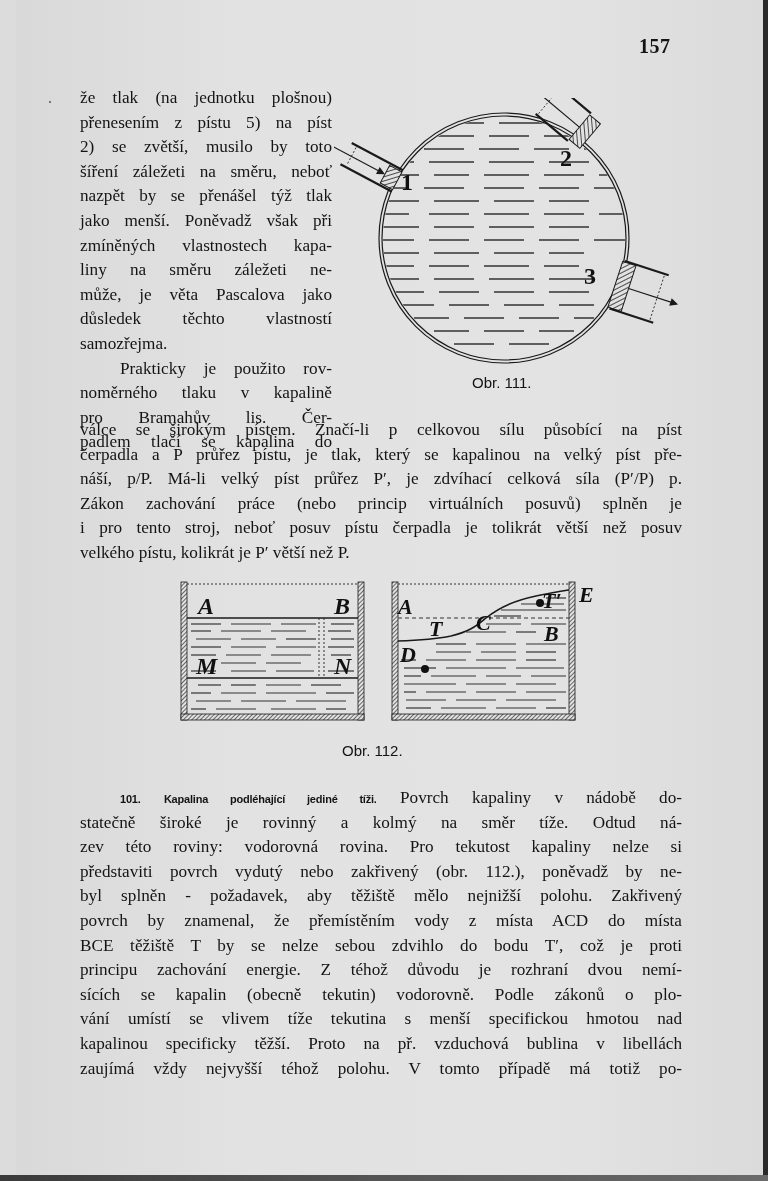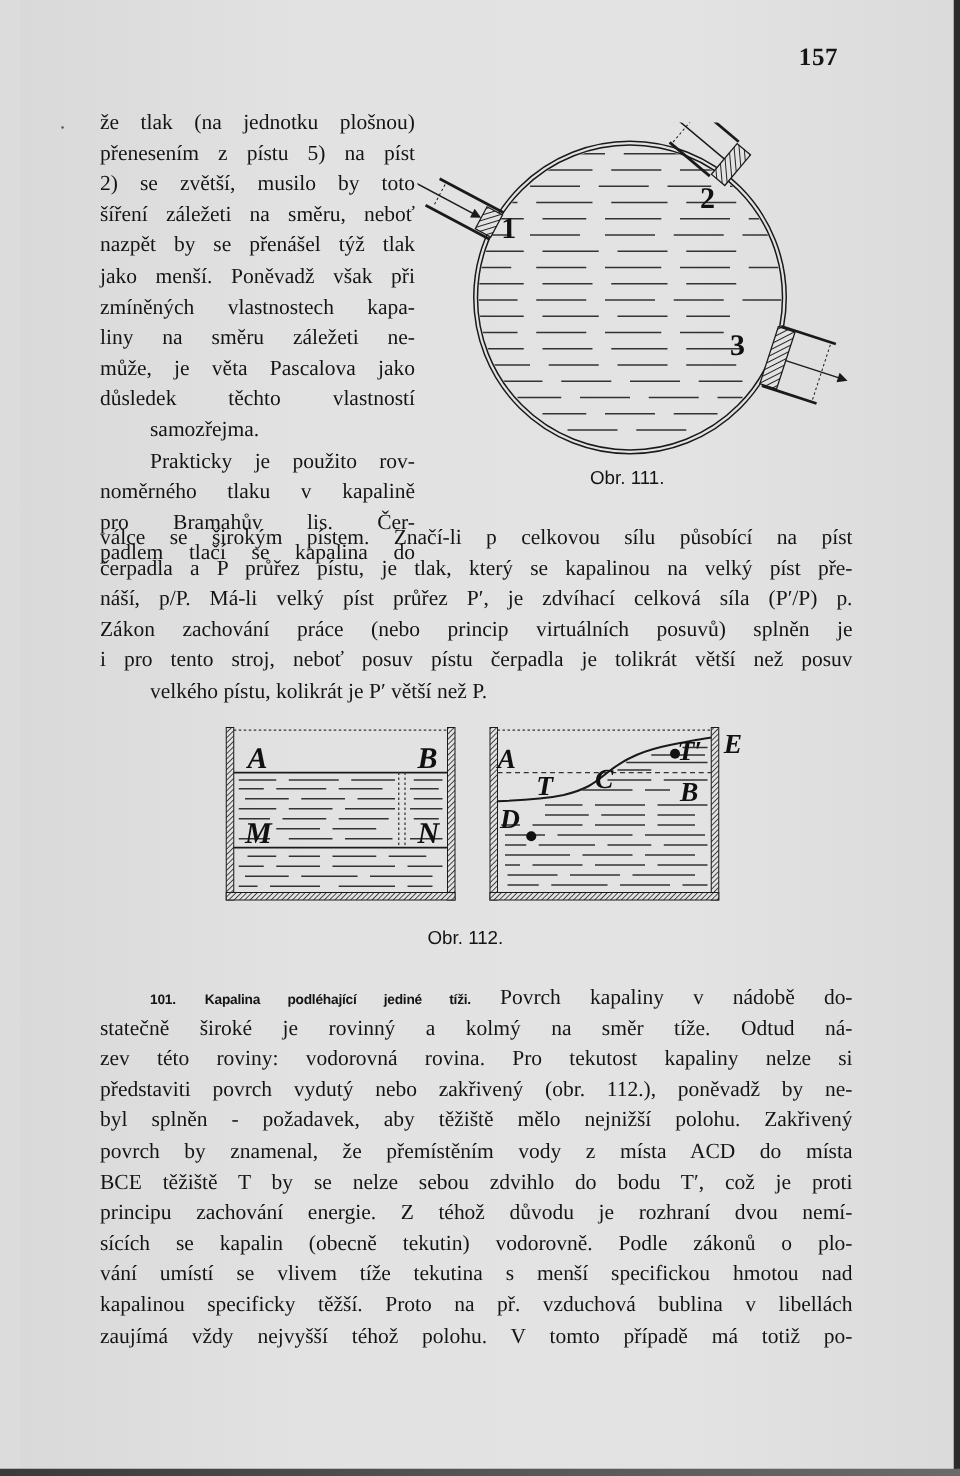--- a/index.html
+++ b/index.html
@@ -12,21 +12,21 @@
   .page {
     position:absolute; left:16px; top:0; width:764px; height:1175px;
     background:linear-gradient(90deg,#d9d9d9 0%,#e2e2e2 30%,#e3e3e3 70%,#dadada 100%);
   }
   .edge-right { position:absolute; left:763px; top:0; width:5px; height:1181px; background:#2a2a2a; }
   .edge-bottom { position:absolute; left:0; top:1175px; width:768px; height:6px; background:linear-gradient(90deg,#3a3a3a,#555,#6a6a6a); }
   .page-number { position:absolute; left:623px; top:35px; font-size:20px; font-weight:bold; letter-spacing:0.5px; }
   .margin-dot { position:absolute; left:33px; top:101px; width:2px; height:2px; background:#555; border-radius:50%; }
   .text { font-size:17.2px; line-height:24.6px; text-align:justify; }
   .line { display:block; height:24.6px; white-space:nowrap; text-align-last:justify; text-align:justify; }
-  .line.last { text-align-last:left;margin-left:40px; }
+  .line.last { text-align-last:left; }
   .col-left { position:absolute; left:64px; top:86px; width:252px; }
   .full { position:absolute; left:64px; width:602px; }
   .indent { padding-left:40px; }
   .caption { position:absolute; font-size:15px; font-family:"Liberation Sans","DejaVu Sans",sans-serif; }
   .heading-bold { font-family:Liberation Sans, sans-serif; font-weight:bold; font-size:11px; letter-spacing:-0.2px; }
   svg text { font-family:"Liberation Serif","DejaVu Serif",serif; }
 </style>
 </head>
 <body>
 

